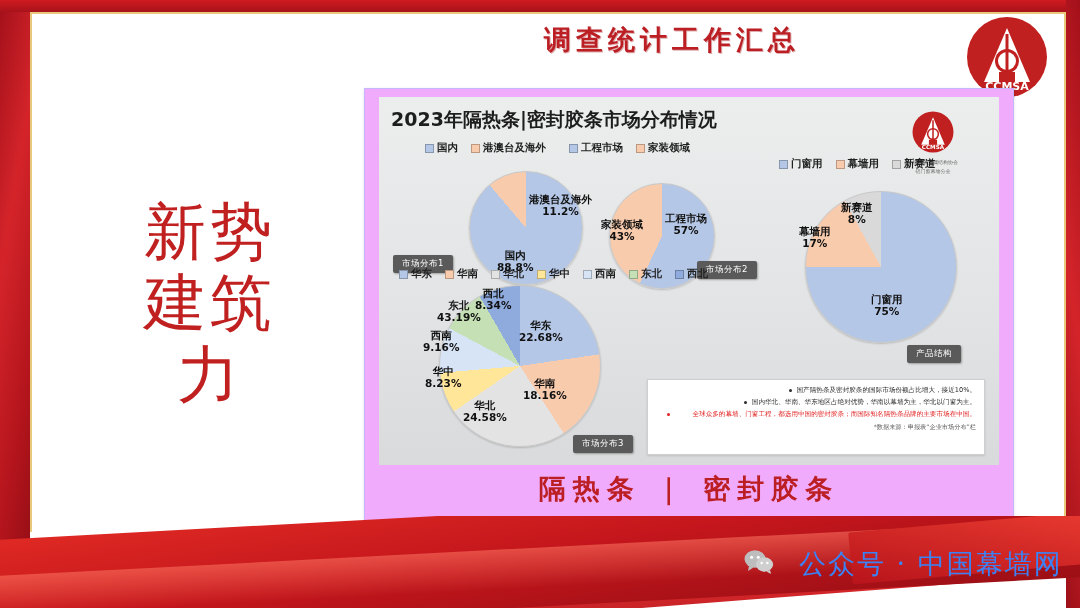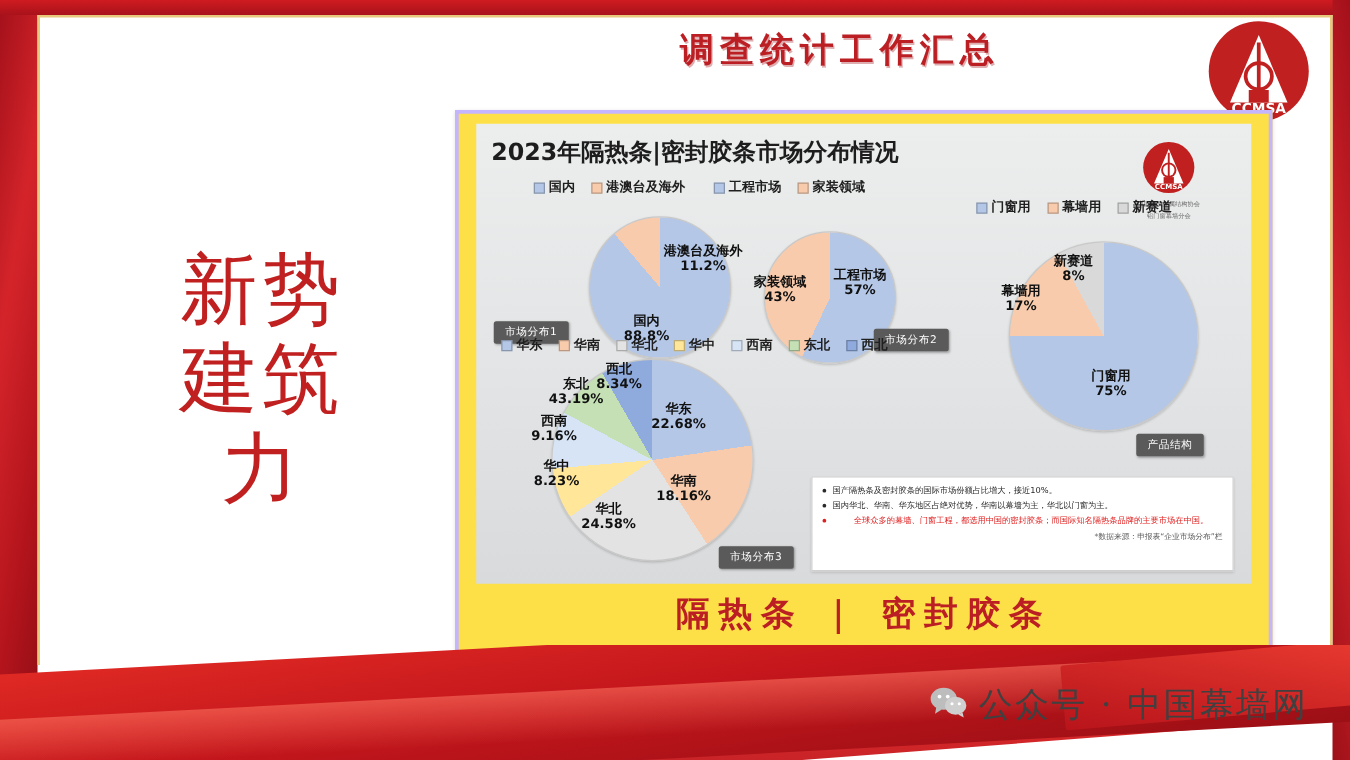--- a/index.html
+++ b/index.html
@@ -58,21 +58,21 @@
   .big-slogan{
     position:absolute;left:110px;top:196px;width:200px;text-align:center;
     font-family:"DejaVu Serif","Liberation Serif",serif;
     font-size:62px;line-height:1.15;color:#c0201f;letter-spacing:4px;
   }
   .big-slogan div{white-space:nowrap;}
 
   
   .card{
     position:absolute;left:364px;top:88px;width:648px;height:452px;
-    background:#fde047;border:3px solid #c4b5fd;
+    background:#f0abfc;border:1px solid #c4b5fd;
     box-shadow:0 1px 3px rgba(0,0,0,.12);
   }
   .chart-panel{
     position:absolute;left:14px;top:8px;width:620px;height:368px;
     background:linear-gradient(180deg,#eceded 0%,#e3e4e5 55%,#d9dadb 100%);
   }
   .chart-title{
     position:absolute;left:12px;top:10px;font-size:19px;font-weight:bold;
     color:#1d1d1d;letter-spacing:0px;
   }
@@ -104,41 +104,41 @@
     white-space:nowrap;letter-spacing:.5px;
   }
 
   
   .notebox{
     position:absolute;left:268px;top:282px;width:338px;height:76px;
     background:#ffffff;border:1px solid #cfcfcf;box-shadow:0 1px 2px rgba(0,0,0,.12);
     padding:6px 8px 4px 8px;box-sizing:border-box;
   }
   .note-li{display:flex;align-items:flex-start;gap:5px;margin-bottom:4px;
-           font-size:6.6px;line-height:1.25;color:#2a2a2a;}
+           font-size:6.6px;line-height:1.25;color:#2a2a2a;justify-content:flex-end;}
   .note-li .dot{width:3px;height:3px;border-radius:50%;background:#2a2a2a;
                 margin-top:3px;flex:0 0 auto;}
   .note-li.hl{color:#e02020;font-weight:normal;gap:22px;}
   .note-li.hl .dot{background:#e02020;}
   .note-src{font-size:6.2px;color:#5b5b5b;text-align:right;margin-top:2px;}
 
   
   .card-foot{
     position:absolute;left:0;top:382px;width:648px;text-align:center;
     font-family:Liberation Sans, sans-serif;
     font-size:27px;font-weight:bold;color:#bb1f24;letter-spacing:7px;
   }
 
   
   .wechat{
     position:absolute;left:744px;top:546px;display:flex;align-items:center;gap:9px;
   }
   .wechat .label{
     font-family:"DejaVu Serif","Liberation Serif",serif;
-    font-size:27px;color:#404040;letter-spacing:2px;white-space:nowrap;
+    font-size:27px;color:#3b82f6;letter-spacing:2px;white-space:nowrap;margin-left:16px;
   }
 </style>
 </head>
 <body>
 
 <div id="slide">
 
   <div class="frame-red frame-left"></div>
   <div class="frame-red frame-top"></div>
   <div class="frame-red frame-right"></div>

